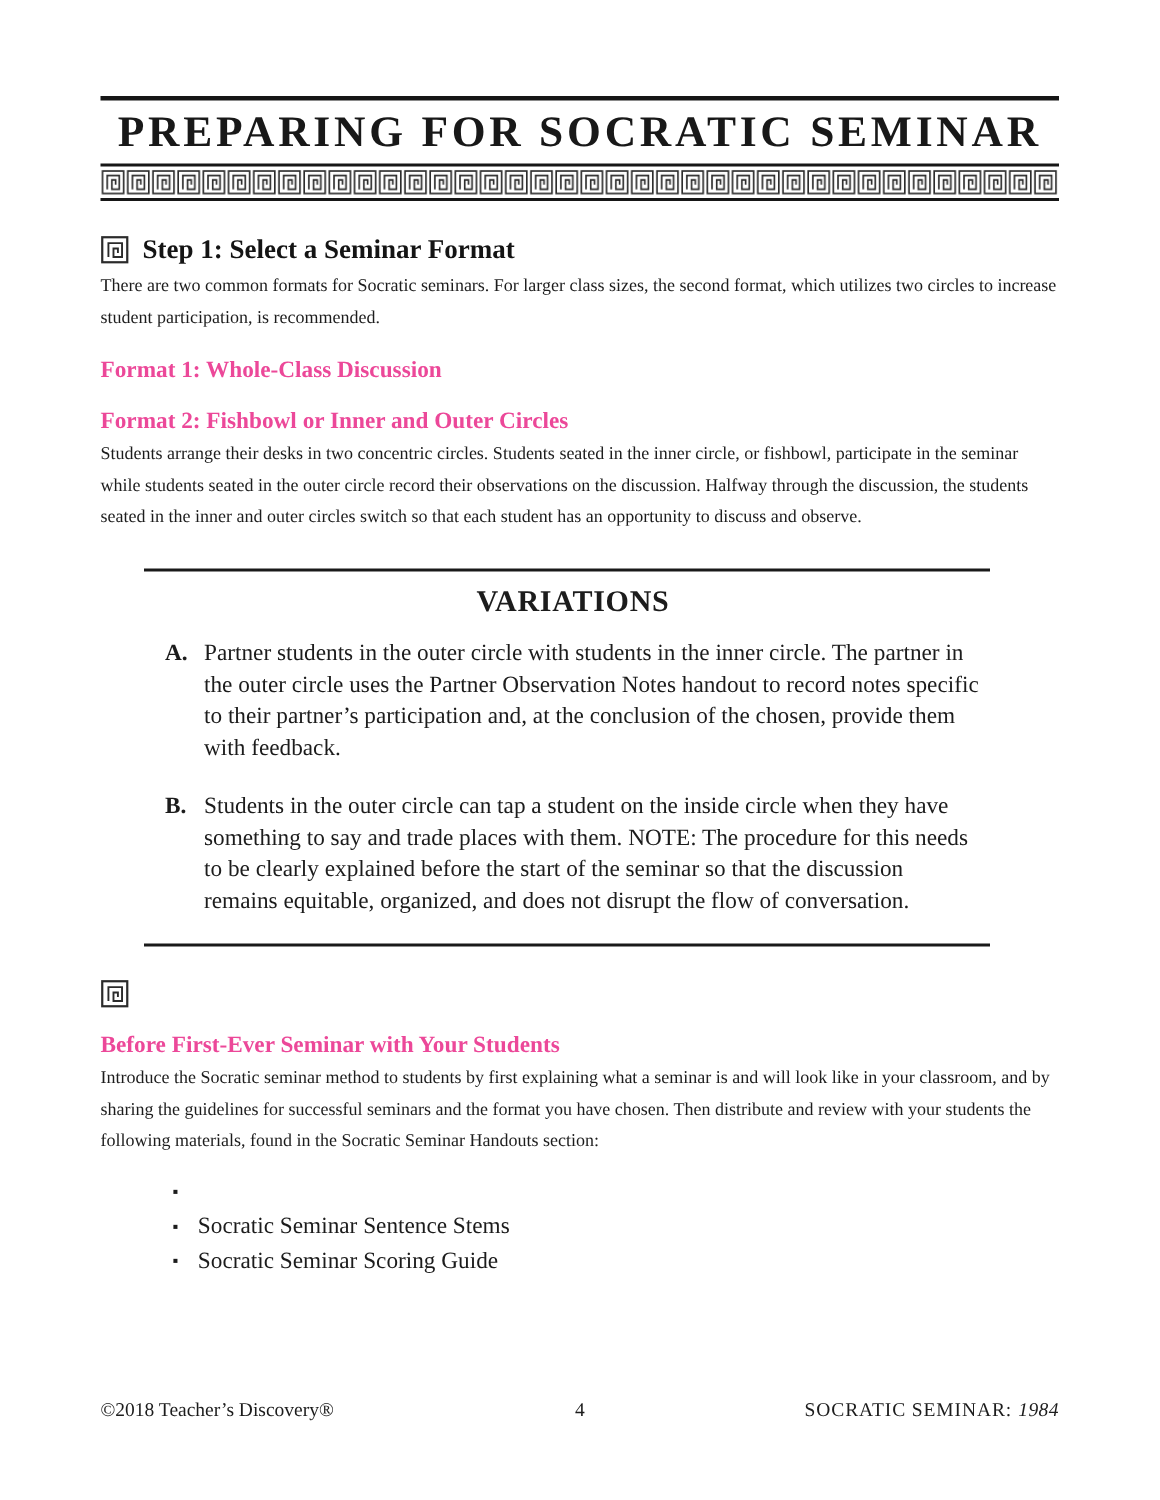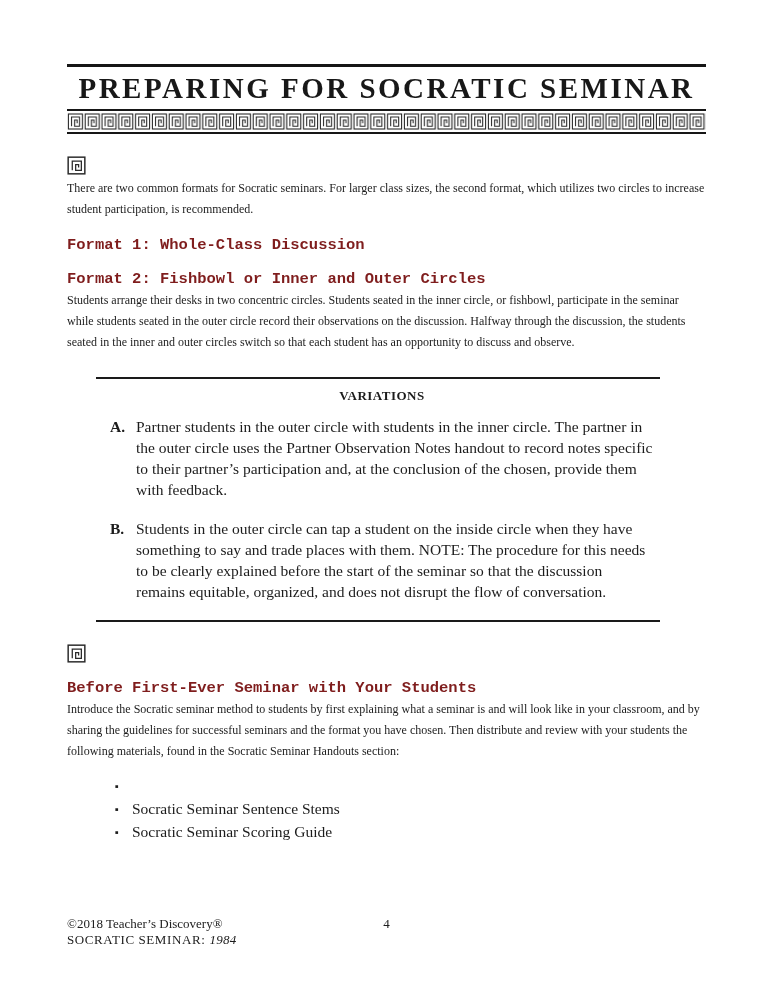--- a/index.html
+++ b/index.html
@@ -44,34 +44,33 @@
   
   p.body-text {
     font-size: 12px;
     line-height: 21px;
     margin: 2px 0 12px 0;
     text-align: left;
   }
   h3.subhead {
     font-size: 15.5px;
     margin: 16px 0 2px 0;
-    color: #7f1d1d;
-    font-family: Liberation Mono, monospace;
+    color: #ec4899;
   }
 
   
   .variations {
     border-top: 2px solid #1a1a1a;
     border-bottom: 2px solid #1a1a1a;
     margin: 24px 46px 18px 29px;
     padding: 7px 6px 16px 14px;
   }
   .var-title {
     text-align: center;
-    font-size: 13px;
+    font-size: 20px;
     font-weight: bold;
     margin: 2px 0 12px 0;
     letter-spacing: 0.5px;
   }
   .var-item {
     display: flex;
     font-size: 15.5px;
     line-height: 21px;
     margin: 0 0 18px 0;
   }
@@ -99,21 +98,20 @@
   
   footer.page-footer {
     position: absolute;
     left: 67px; right: 67px;
     bottom: 52px;
     font-size: 13px;
     display: flex;
     justify-content: space-between;
     align-items: baseline;
     color: #1c1c1c;
-    flex-direction: column;
   }
   .pagenum {
     position: absolute;
     left: 50%;
     transform: translateX(-50%);
   }
   .footer-right { letter-spacing: 0.6px; }
   .footer-right i { margin-left: 4px; letter-spacing: 0.3px; text-align: right; }
 </style>
 </head>
@@ -136,20 +134,21 @@
       </svg>
     </div>
   </div>
 
   <section>
     <h2 class="step">
       <svg class="gk-icon" width="19" height="19" viewBox="0 0 18 18" xmlns="http://www.w3.org/2000/svg">
         <rect x="1.1" y="1.1" width="15.8" height="15.8" fill="none" stroke="#2b2b2b" stroke-width="1.4"></rect>
         <path d="M5 13.6 L5 4.8 L13.6 4.8 L13.6 13.6 L8.2 13.6 L8.2 8.2 L11 8.2 L11 11" fill="none" stroke="#2b2b2b" stroke-width="1.2"></path>
       </svg>
+      <span>Step 1: Select a Seminar Format</span>
     </h2>
     <p class="body-text">There are two common formats for Socratic seminars. For larger class sizes, the second format, which utilizes two circles to increase student participation, is recommended.</p>
 
     <h3 class="subhead">Format 1: Whole-Class Discussion</h3>
 
     <h3 class="subhead">Format 2: Fishbowl or Inner and Outer Circles</h3>
     <p class="body-text">Students arrange their desks in two concentric circles. Students seated in the inner circle, or fishbowl, participate in the seminar while students seated in the outer circle record their observations on the discussion. Halfway through the discussion, the students seated in the inner and outer circles switch so that each student has an opportunity to discuss and observe.</p>
   </section>
 
   <section class="variations">

